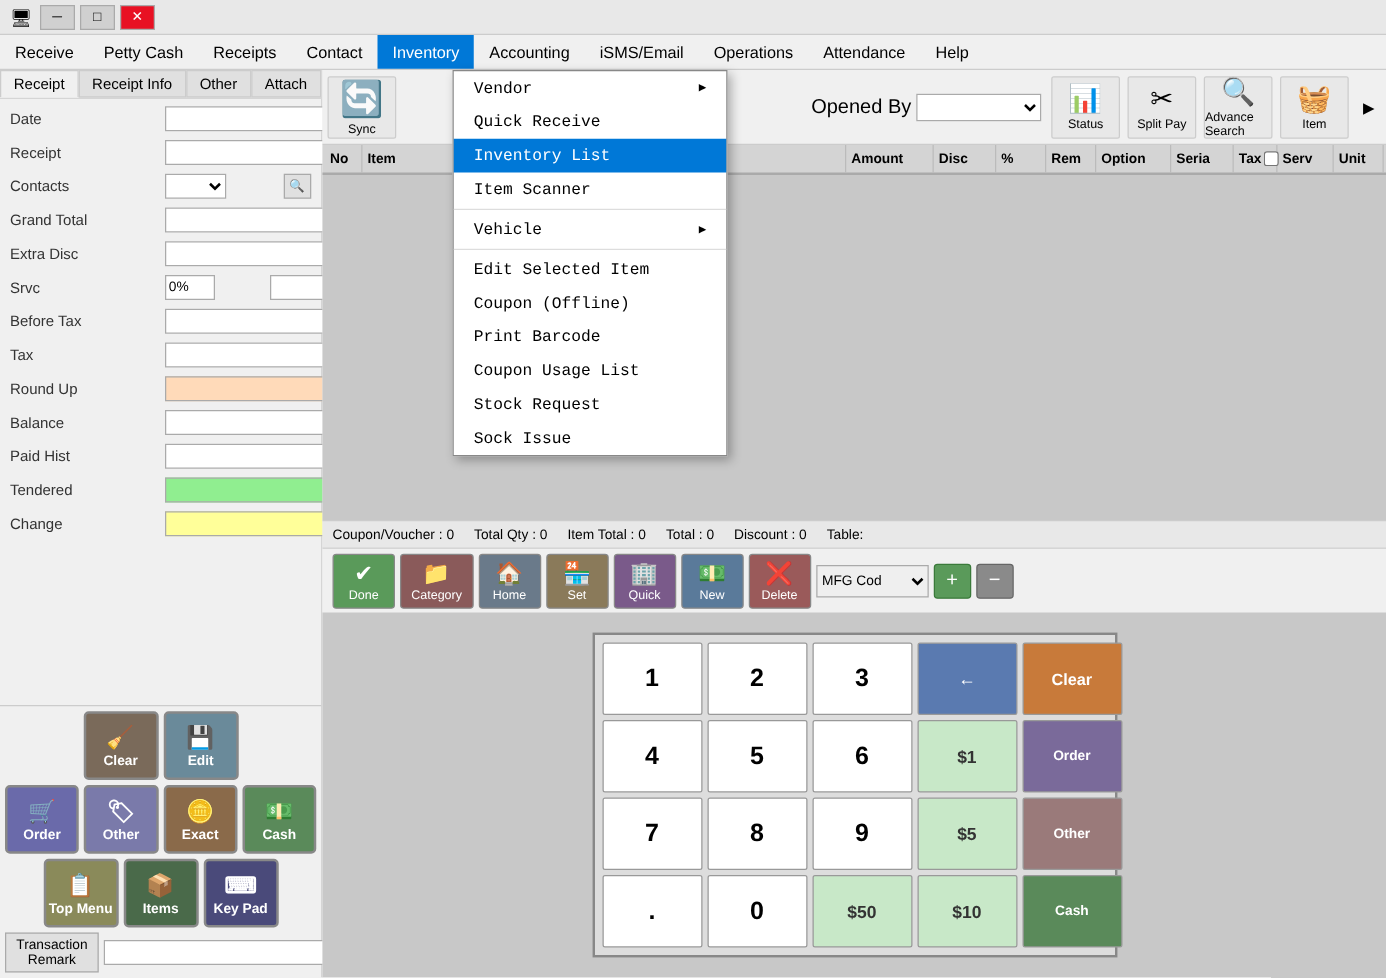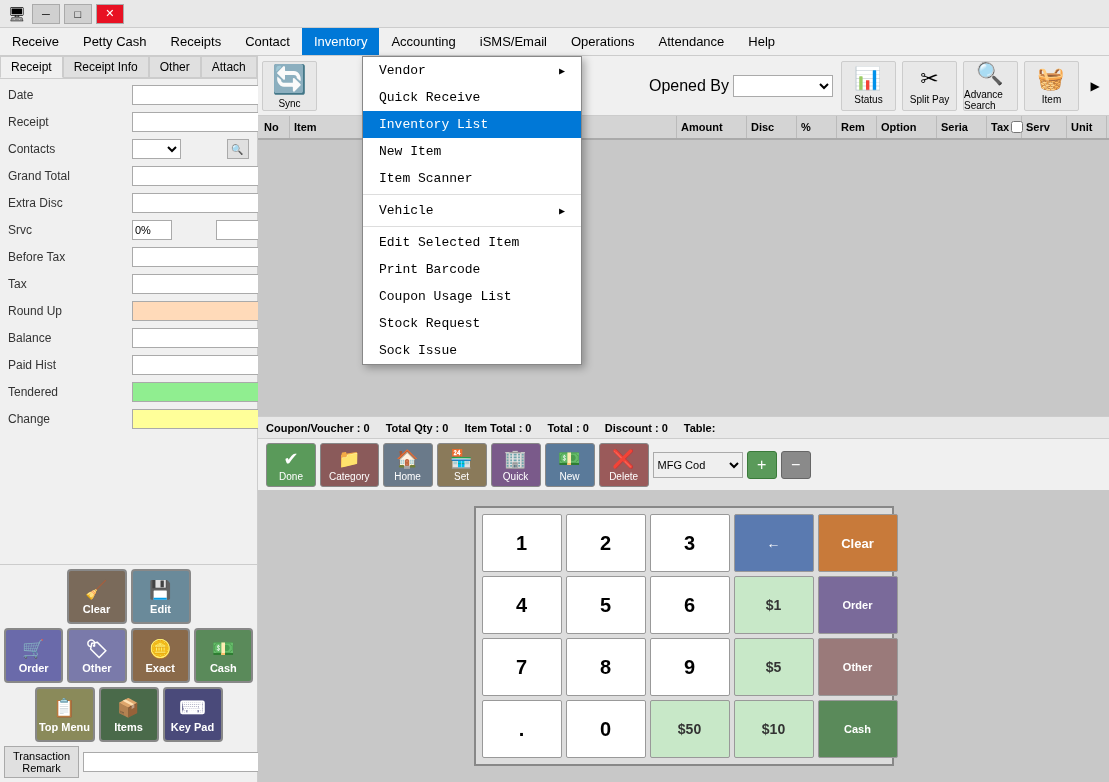--- a/index.html
+++ b/index.html
@@ -191,21 +191,20 @@
     
     .status-bar {
       height: 22px;
       background: #e8e8e8;
       border-top: 1px solid #ccc;
       display: flex;
       align-items: center;
       padding: 0 8px;
       font-size: 11px;
       gap: 16px;
-      font-weight: bold;
     }
 
     
     .bottom-toolbar {
       display: flex;
       align-items: center;
       background: #f0f0f0;
       border-top: 1px solid #ccc;
       padding: 4px 8px;
       height: 52px;
@@ -572,35 +571,35 @@
       <span>Vendor</span>
       <span class="submenu-arrow">▶</span>
     </div>
     <div class="dropdown-item">
       <span>Quick Receive</span>
     </div>
     <div class="dropdown-item selected">
       <span>Inventory List</span>
     </div>
     <div class="dropdown-item">
-      <span>New Item</span>
-    </div>
-    <div class="dropdown-item">
       <span>Item Scanner</span>
     </div>
     <div class="dropdown-separator"></div>
     <div class="dropdown-item">
       <span>Vehicle</span>
       <span class="submenu-arrow">▶</span>
     </div>
     <div class="dropdown-separator"></div>
     <div class="dropdown-item">
       <span>Edit Selected Item</span>
     </div>
     <div class="dropdown-item">
+      <span>Coupon (Offline)</span>
+    </div>
+    <div class="dropdown-item">
       <span>Print Barcode</span>
     </div>
     <div class="dropdown-item">
       <span>Coupon Usage List</span>
     </div>
     <div class="dropdown-item">
       <span>Stock Request</span>
     </div>
     <div class="dropdown-item">
       <span>Sock Issue</span>

